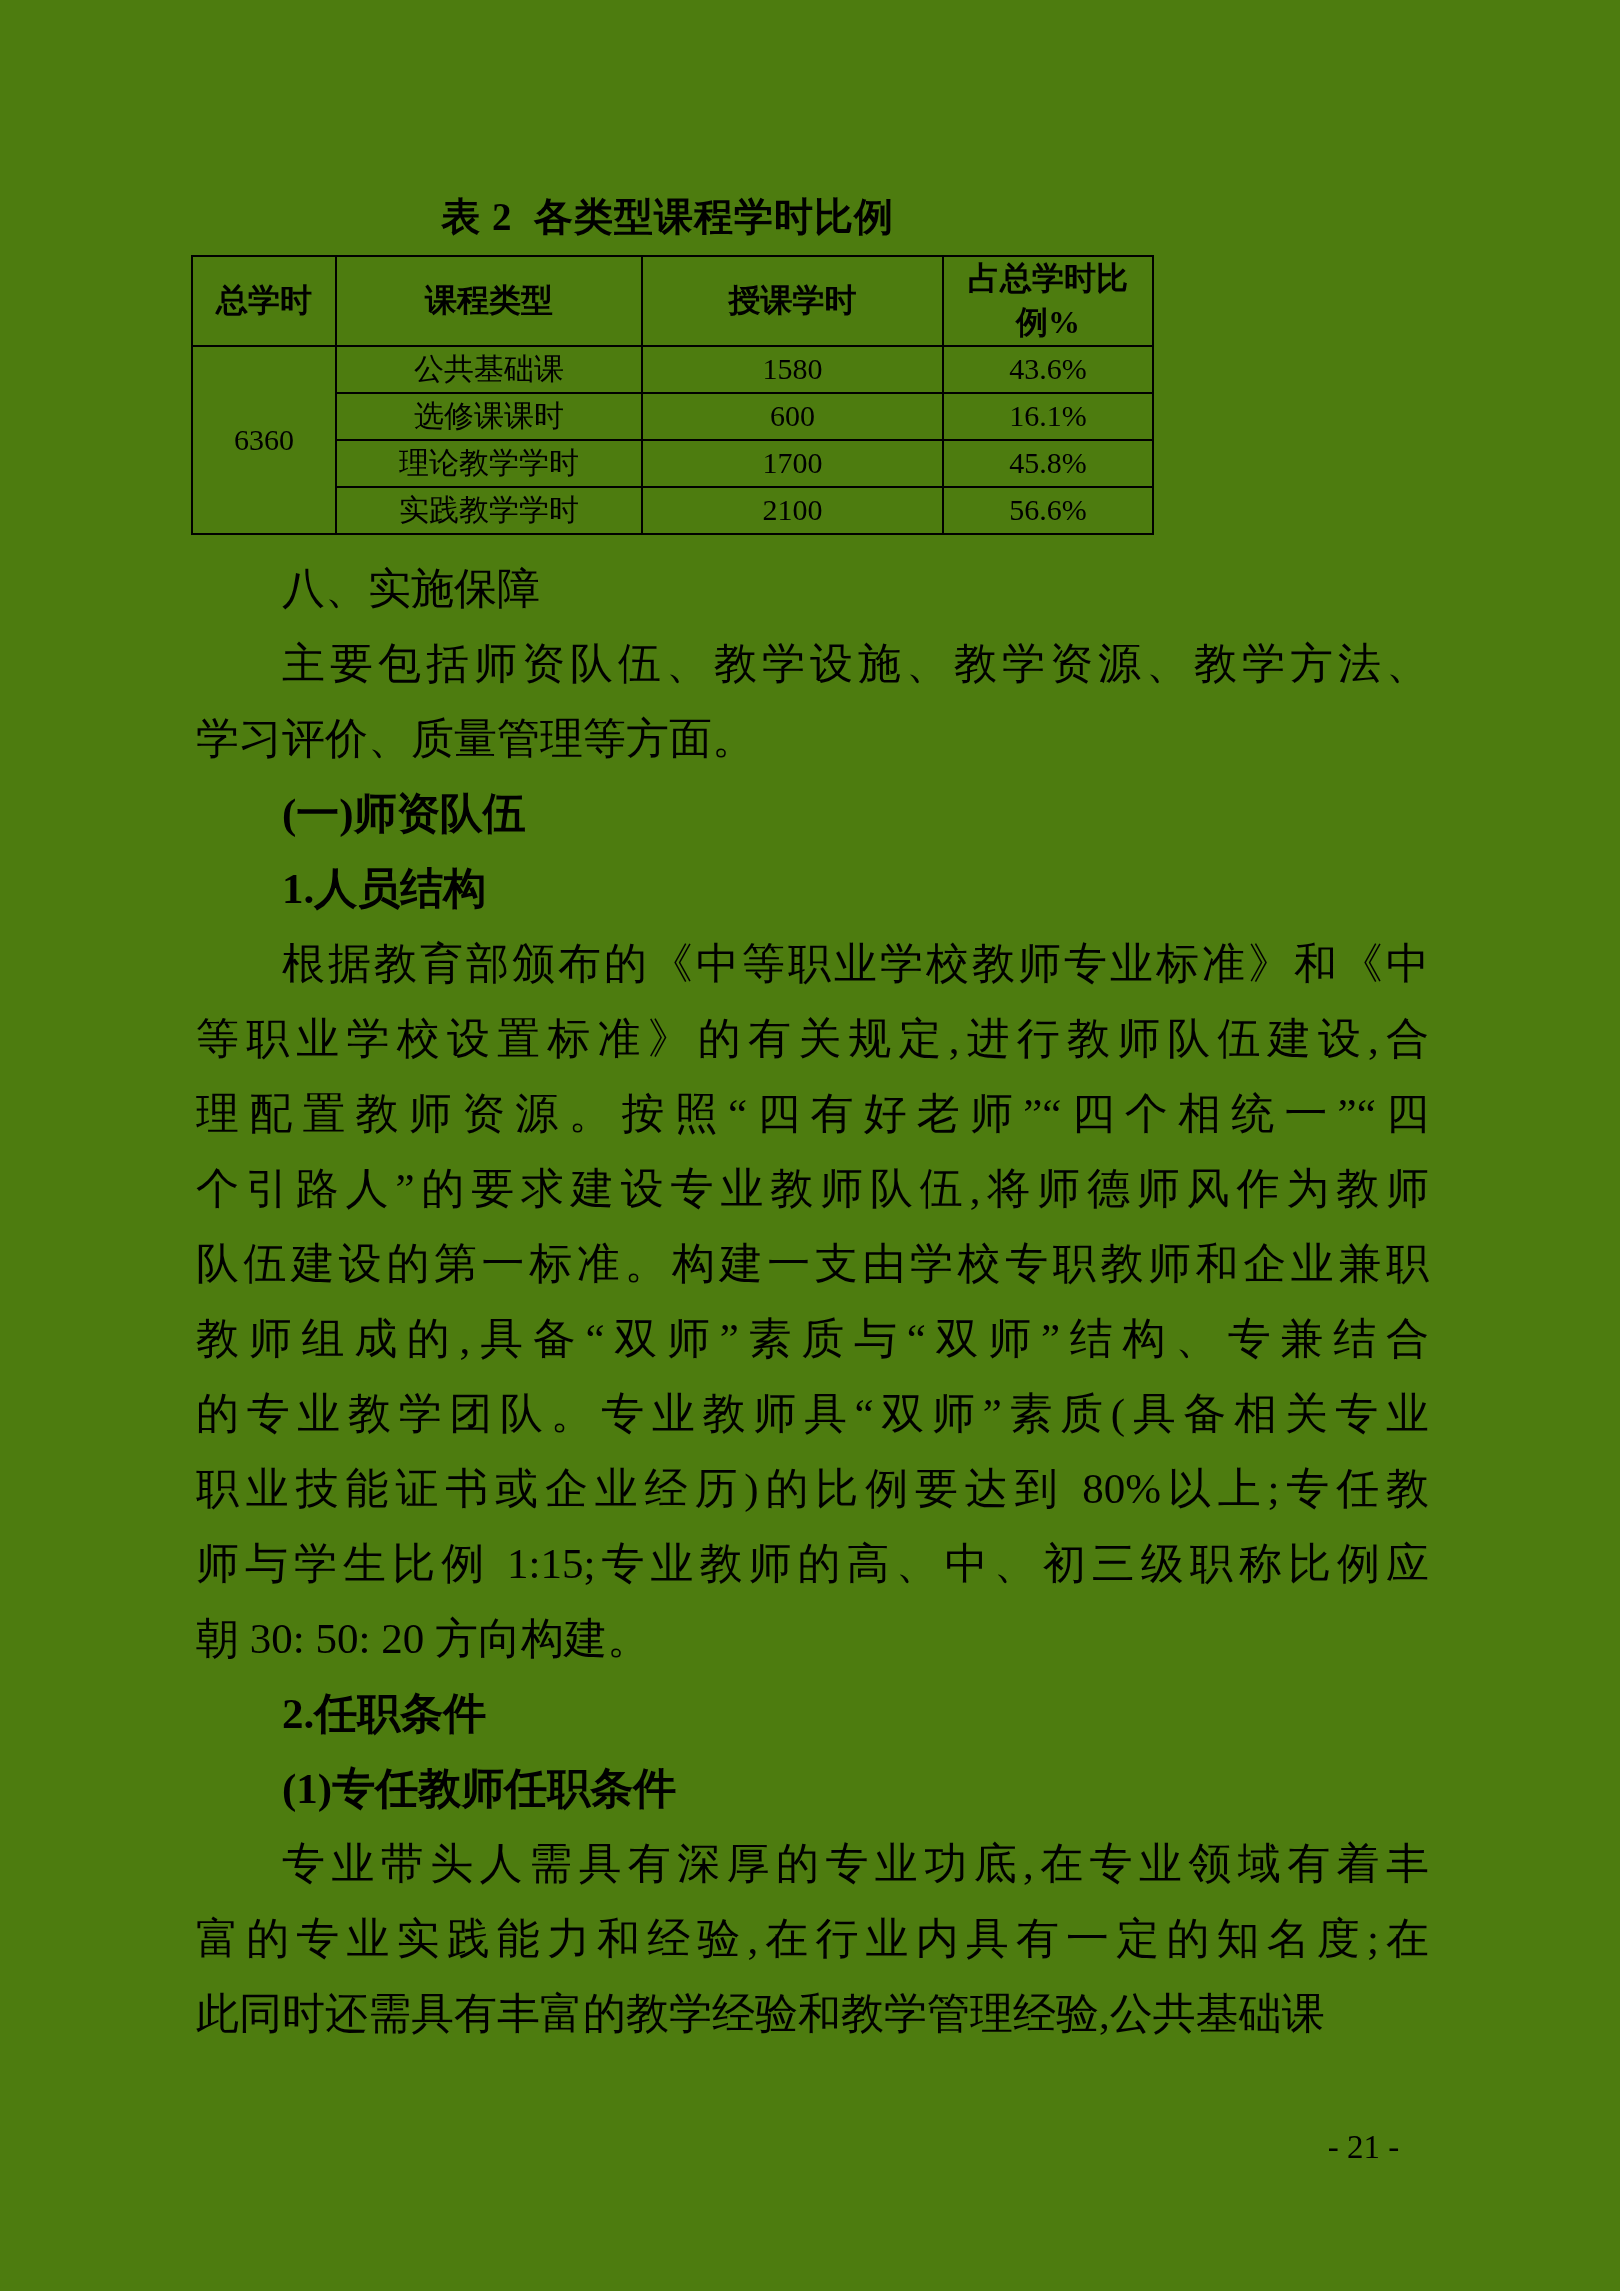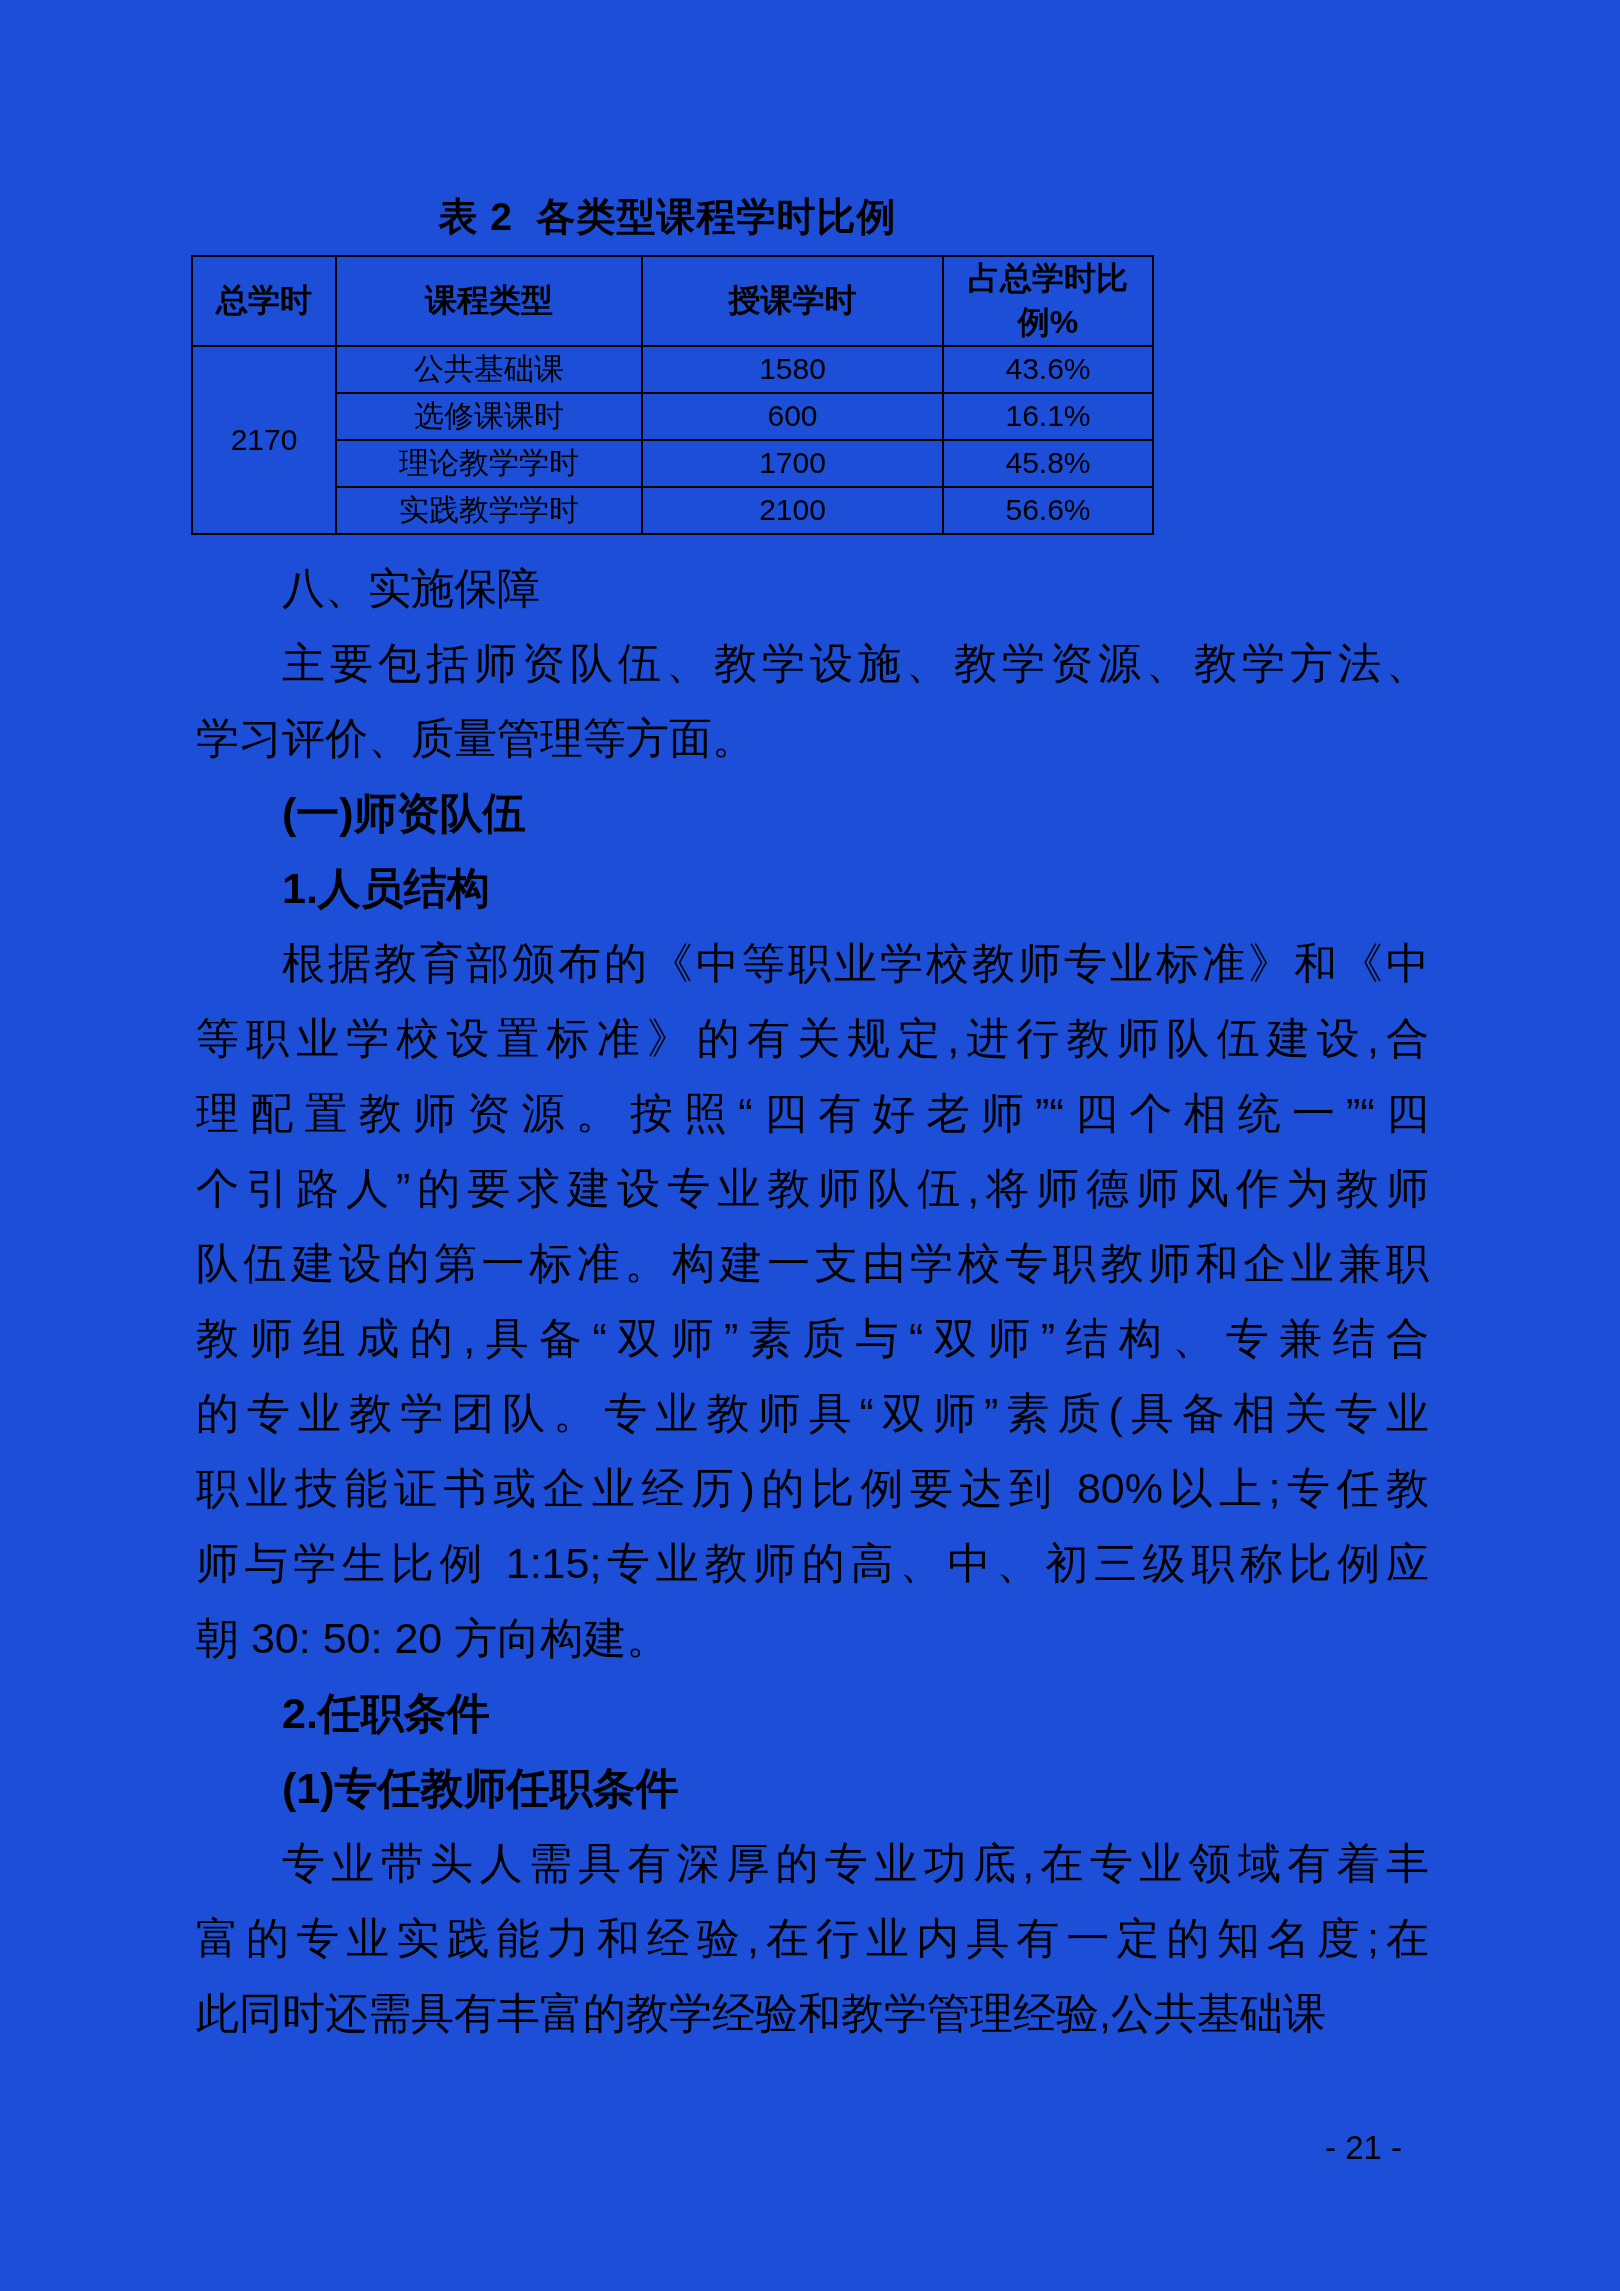--- a/index.html
+++ b/index.html
@@ -1,22 +1,22 @@
 <!DOCTYPE html>
 <html><head>
 <meta charset="utf-8">
 <style>
   html,body { margin:0; padding:0; background:#e8e8e8; }
   .page {
     position:relative;
     width:1620px; height:2292px;
     margin:0 auto;
-    background:#1d4ed8;
+    background:#4d7c0f;
     color:#000;
-    font-family:Liberation Sans, sans-serif;
+    font-family:Liberation Serif, serif;
     overflow:hidden;
   }
 
   
   .table-block { position:absolute; left:191px; top:192px; width:953px; }
   .table-title {
     text-align:center;
     font-size:39px; font-weight:bold;
     line-height:49px;
     letter-spacing:1px;
@@ -64,21 +64,21 @@
     <div class="table-title">表 2  各类型课程学时比例</div>
     <table class="hours">
       <tbody>
           <tr>
         <td class="hd c1">总学时</td>
         <td class="hd c2">课程类型</td>
         <td class="hd c3">授课学时</td>
         <td class="hd c4">占总学时比例%</td>
       </tr>
       <tr>
-        <td class="cell" rowspan="4">2170</td>
+        <td class="cell" rowspan="4">6360</td>
         <td class="cell">公共基础课</td>
         <td class="cell">1580</td>
         <td class="cell">43.6%</td>
       </tr>
       <tr>
         <td class="cell">选修课课时</td>
         <td class="cell">600</td>
         <td class="cell">16.1%</td>
       </tr>
       <tr>

